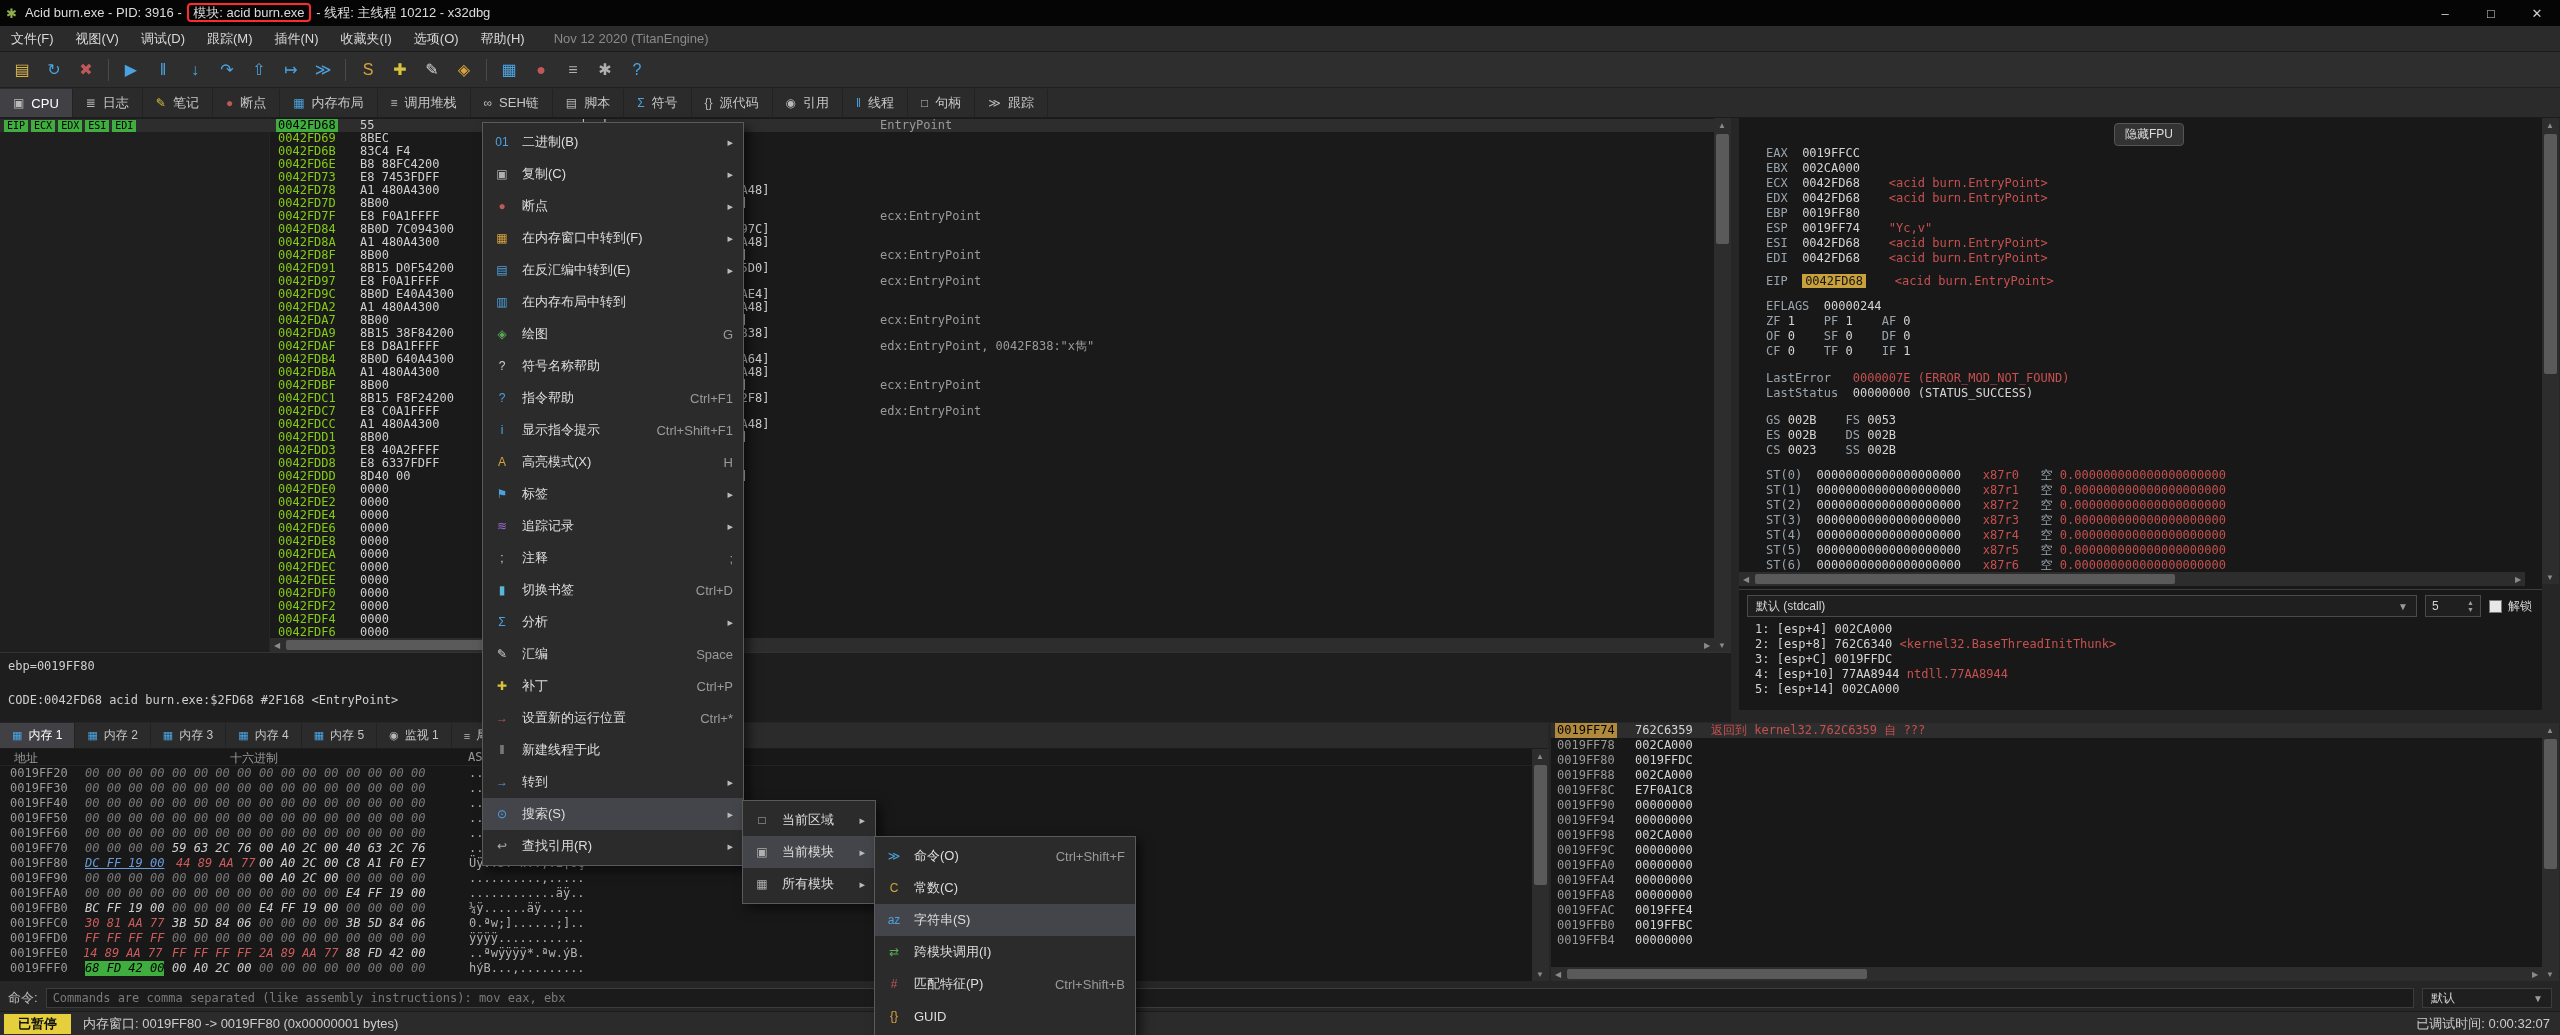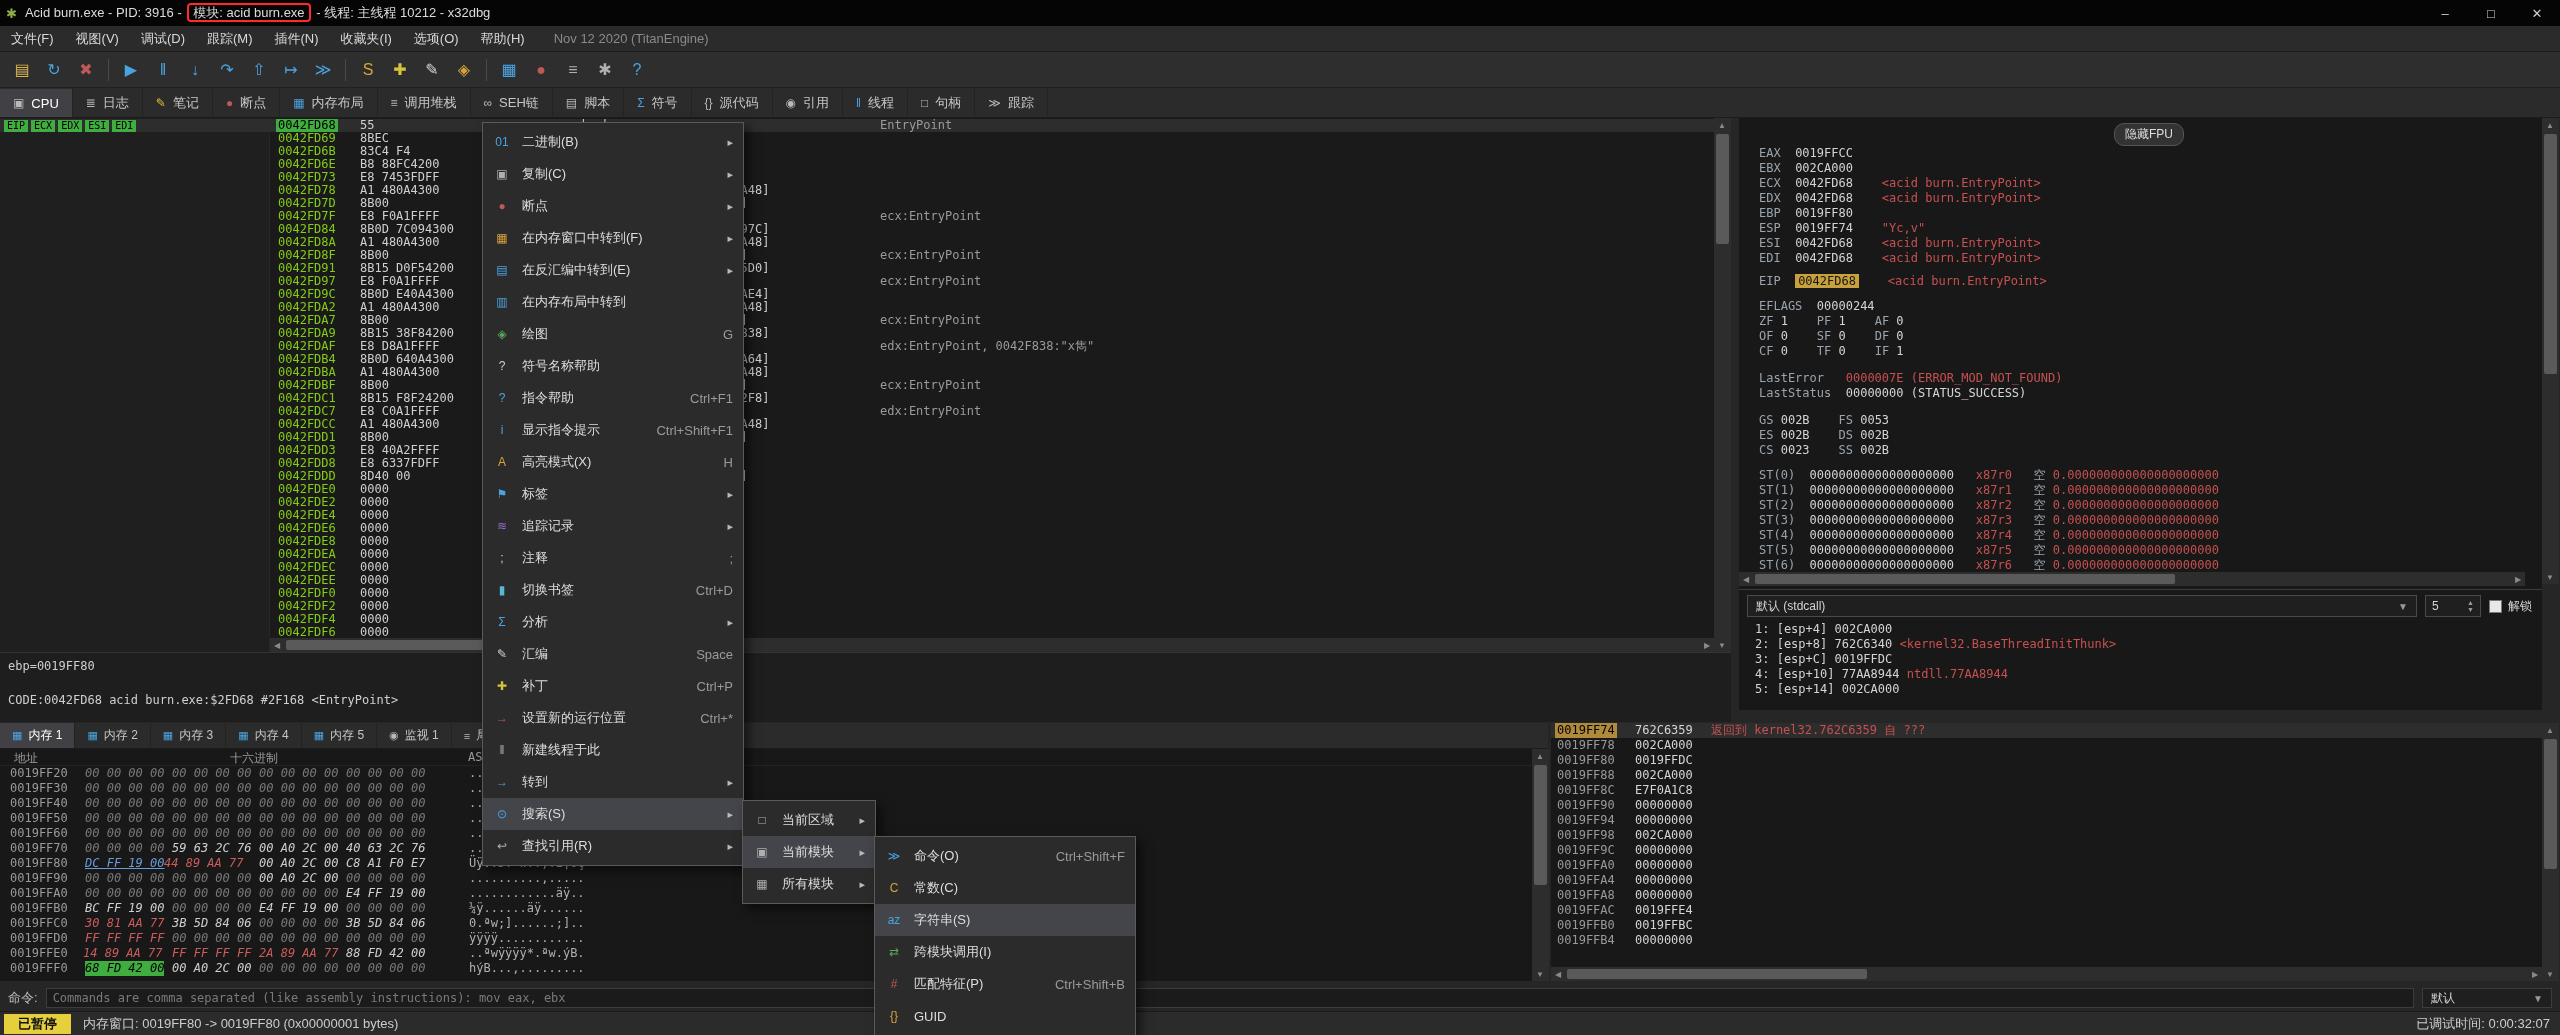--- a/index.html
+++ b/index.html
@@ -65,22 +65,22 @@
 
   
   #infobox { position:absolute; left:0; top:652px; width:1731px; height:70px; background:#1e1e1e;
              border-top:1px solid #333; font-family:"DejaVu Sans Mono",monospace; font-size:12px; color:#cfcfcf; }
   #info-line1 { position:absolute; left:8px; top:6px; }
   #info-line2 { position:absolute; left:8px; top:40px; }
 
   
   #registers { position:absolute; left:1739px; top:118px; width:803px; height:592px; background:#181818; overflow:hidden; }
   #hide-fpu { position:absolute; left:375px; top:5px; background:#333; border:1px solid #555;
-              color:#ddd; font-size:12px; padding:2px 10px; border-radius:10px; }
-  #reg-lines { position:absolute; left:20px; top:28px; width:760px; height:428px; overflow:hidden; }
+              color:#ddd; font-size:12px; padding:2px 10px; border-radius:4px; }
+  #reg-lines { position:absolute; left:27px; top:28px; width:760px; height:428px; overflow:hidden; }
   .rline { height:15px; line-height:15px; font-family:"DejaVu Sans Mono",monospace; font-size:12px; white-space:pre; }
   .c-n { color:#9aa4ad; } .c-v { color:#d4d4d4; } .c-r { color:#c75050; }
   .c-hl { background:#c8a03c; color:#161616; padding:0 3px; }
   #reg-hscroll { left:1739px; top:572px; width:786px; }
   #reg-vscroll { left:2542px; top:118px; height:466px; }
   #reg-divider { position:absolute; left:1739px; top:589px; width:803px; height:1px; background:#3c3c3c; }
   #conv-row { position:absolute; left:1747px; top:594px; width:795px; height:24px; display:flex; gap:8px; align-items:center; }
   #conv-select { flex:1; background:#1f1f1f; border:1px solid #4a4a4a; height:22px; font-size:12px;
                  color:#d4d4d4; display:flex; align-items:center; padding:0 8px; justify-content:space-between; }
   #arg-spinner { width:56px; background:#1f1f1f; border:1px solid #4a4a4a; height:22px; font-size:12px;
@@ -452,21 +452,21 @@
       <span class="mh mh1">十六进制</span>
       <span class="mh mh2">ASCII</span>
     </div>
     <div id="dump-rows">
         <div class="mrow"><span class="ma">0019FF20</span><span class="mg d-z" style="left: 85px;">00 00 00 00</span><span class="mg d-z" style="left: 172px;">00 00 00 00</span><span class="mg d-z" style="left: 259px;">00 00 00 00</span><span class="mg d-z" style="left: 346px;">00 00 00 00</span><span class="masc">................</span></div>
         <div class="mrow"><span class="ma">0019FF30</span><span class="mg d-z" style="left: 85px;">00 00 00 00</span><span class="mg d-z" style="left: 172px;">00 00 00 00</span><span class="mg d-z" style="left: 259px;">00 00 00 00</span><span class="mg d-z" style="left: 346px;">00 00 00 00</span><span class="masc">................</span></div>
         <div class="mrow"><span class="ma">0019FF40</span><span class="mg d-z" style="left: 85px;">00 00 00 00</span><span class="mg d-z" style="left: 172px;">00 00 00 00</span><span class="mg d-z" style="left: 259px;">00 00 00 00</span><span class="mg d-z" style="left: 346px;">00 00 00 00</span><span class="masc">................</span></div>
         <div class="mrow"><span class="ma">0019FF50</span><span class="mg d-z" style="left: 85px;">00 00 00 00</span><span class="mg d-z" style="left: 172px;">00 00 00 00</span><span class="mg d-z" style="left: 259px;">00 00 00 00</span><span class="mg d-z" style="left: 346px;">00 00 00 00</span><span class="masc">................</span></div>
         <div class="mrow"><span class="ma">0019FF60</span><span class="mg d-z" style="left: 85px;">00 00 00 00</span><span class="mg d-z" style="left: 172px;">00 00 00 00</span><span class="mg d-z" style="left: 259px;">00 00 00 00</span><span class="mg d-z" style="left: 346px;">00 00 00 00</span><span class="masc">................</span></div>
         <div class="mrow"><span class="ma">0019FF70</span><span class="mg d-z" style="left: 85px;">00 00 00 00</span><span class="mg d-w" style="left: 172px;">59 63 2C 76</span><span class="mg d-w" style="left: 259px;">00 A0 2C 00</span><span class="mg d-w" style="left: 346px;">40 63 2C 76</span><span class="masc">....Yc,v..,.@c,v</span></div>
-        <div class="mrow"><span class="ma">0019FF80</span><span class="mg d-b" style="left: 85px;">DC FF 19 00</span><span class="mg d-r" style="left: 164px;">44 89 AA 77</span><span class="mg d-w" style="left: 259px;">00 A0 2C 00</span><span class="mg d-w" style="left: 346px;">C8 A1 F0 E7</span><span class="masc">Üÿ..D.ªw..,.È¡ðç</span></div>
+        <div class="mrow"><span class="ma">0019FF80</span><span class="mg d-b" style="left: 85px;">DC FF 19 00</span><span class="mg d-r" style="left: 176px;">44 89 AA 77</span><span class="mg d-w" style="left: 259px;">00 A0 2C 00</span><span class="mg d-w" style="left: 346px;">C8 A1 F0 E7</span><span class="masc">Üÿ..D.ªw..,.È¡ðç</span></div>
         <div class="mrow"><span class="ma">0019FF90</span><span class="mg d-z" style="left: 85px;">00 00 00 00</span><span class="mg d-z" style="left: 172px;">00 00 00 00</span><span class="mg d-w" style="left: 259px;">00 A0 2C 00</span><span class="mg d-z" style="left: 346px;">00 00 00 00</span><span class="masc">..........,.....</span></div>
         <div class="mrow"><span class="ma">0019FFA0</span><span class="mg d-z" style="left: 85px;">00 00 00 00</span><span class="mg d-z" style="left: 172px;">00 00 00 00</span><span class="mg d-z" style="left: 259px;">00 00 00 00</span><span class="mg d-w" style="left: 346px;">E4 FF 19 00</span><span class="masc">............äÿ..</span></div>
         <div class="mrow"><span class="ma">0019FFB0</span><span class="mg d-w" style="left: 85px;">BC FF 19 00</span><span class="mg d-z" style="left: 172px;">00 00 00 00</span><span class="mg d-w" style="left: 259px;">E4 FF 19 00</span><span class="mg d-z" style="left: 346px;">00 00 00 00</span><span class="masc">¼ÿ......äÿ......</span></div>
         <div class="mrow"><span class="ma">0019FFC0</span><span class="mg d-r" style="left: 85px;">30 81 AA 77</span><span class="mg d-w" style="left: 172px;">3B 5D 84 06</span><span class="mg d-z" style="left: 259px;">00 00 00 00</span><span class="mg d-w" style="left: 346px;">3B 5D 84 06</span><span class="masc">0.ªw;]......;]..</span></div>
         <div class="mrow"><span class="ma">0019FFD0</span><span class="mg d-r" style="left: 85px;">FF FF FF FF</span><span class="mg d-z" style="left: 172px;">00 00 00 00</span><span class="mg d-z" style="left: 259px;">00 00 00 00</span><span class="mg d-z" style="left: 346px;">00 00 00 00</span><span class="masc">ÿÿÿÿ............</span></div>
         <div class="mrow"><span class="ma">0019FFE0</span><span class="mg d-r" style="left: 83px;">14 89 AA 77</span><span class="mg d-r" style="left: 172px;">FF FF FF FF</span><span class="mg d-r" style="left: 259px;">2A 89 AA 77</span><span class="mg d-w" style="left: 346px;">88 FD 42 00</span><span class="masc">..ªwÿÿÿÿ*.ªw.ýB.</span></div>
         <div class="mrow"><span class="ma">0019FFF0</span><span class="mg d-g" style="left: 85px;">68 FD 42 00</span><span class="mg d-w" style="left: 172px;">00 A0 2C 00</span><span class="mg d-z" style="left: 259px;">00 00 00 00</span><span class="mg d-z" style="left: 346px;">00 00 00 00</span><span class="masc">hýB...,.........</span></div>
       </div>
   </div>
   <div id="dump-vscroll" class="vscroll">

